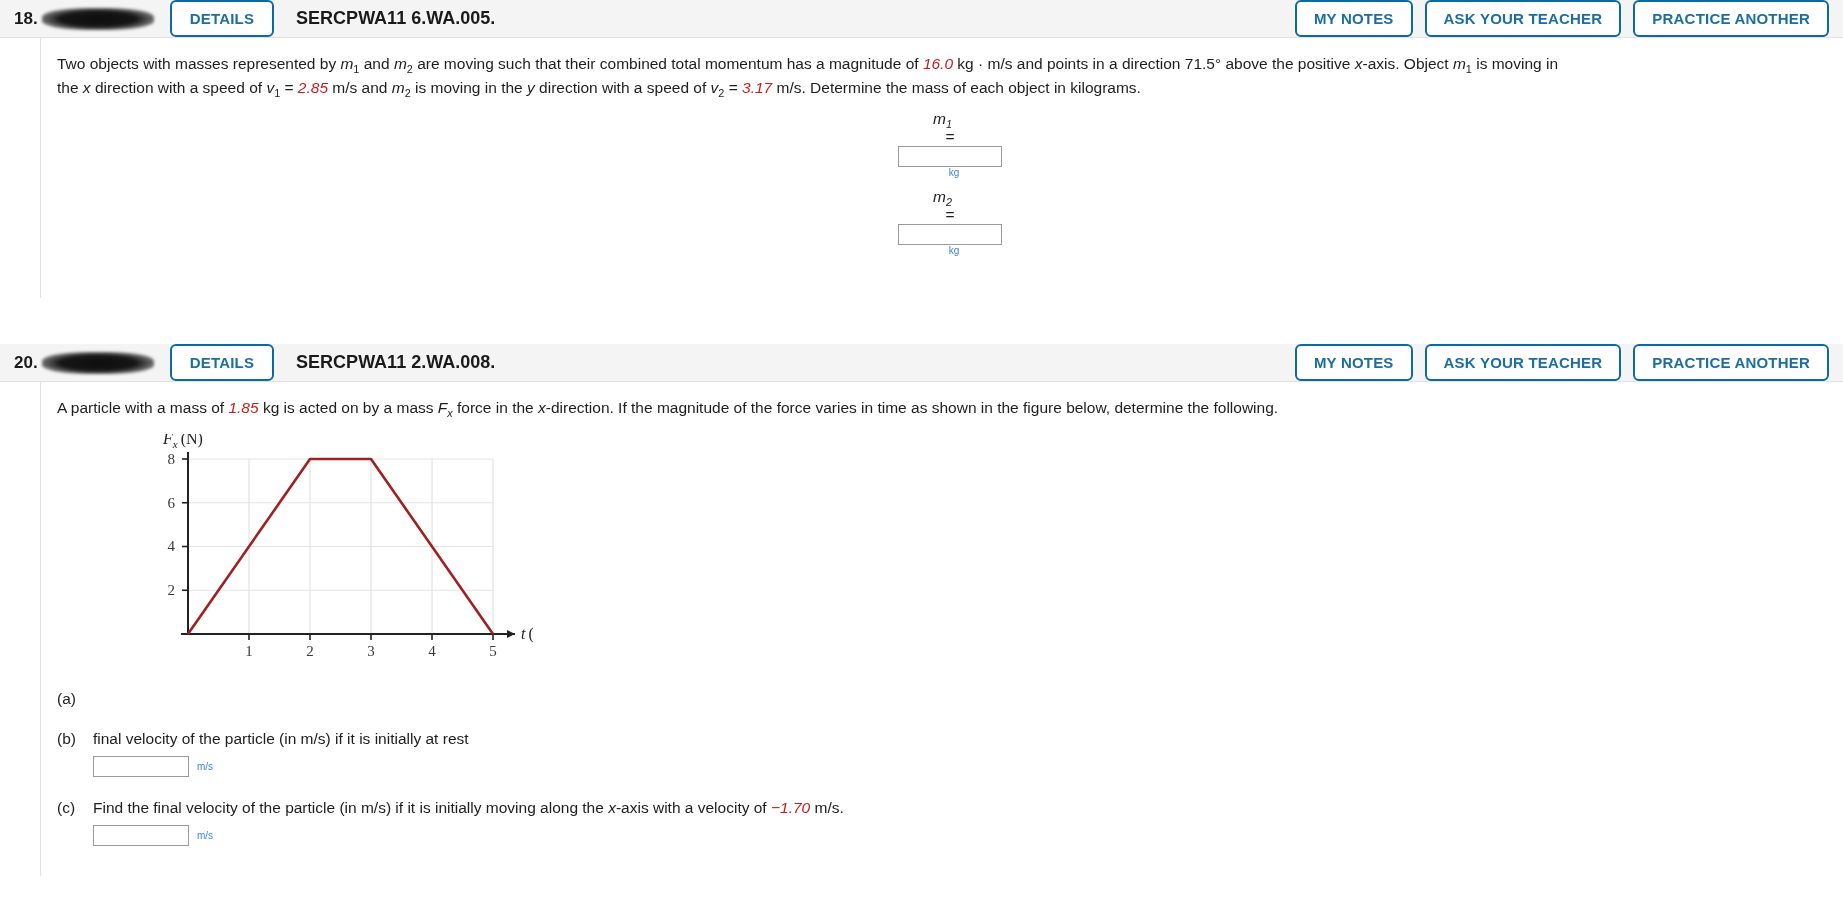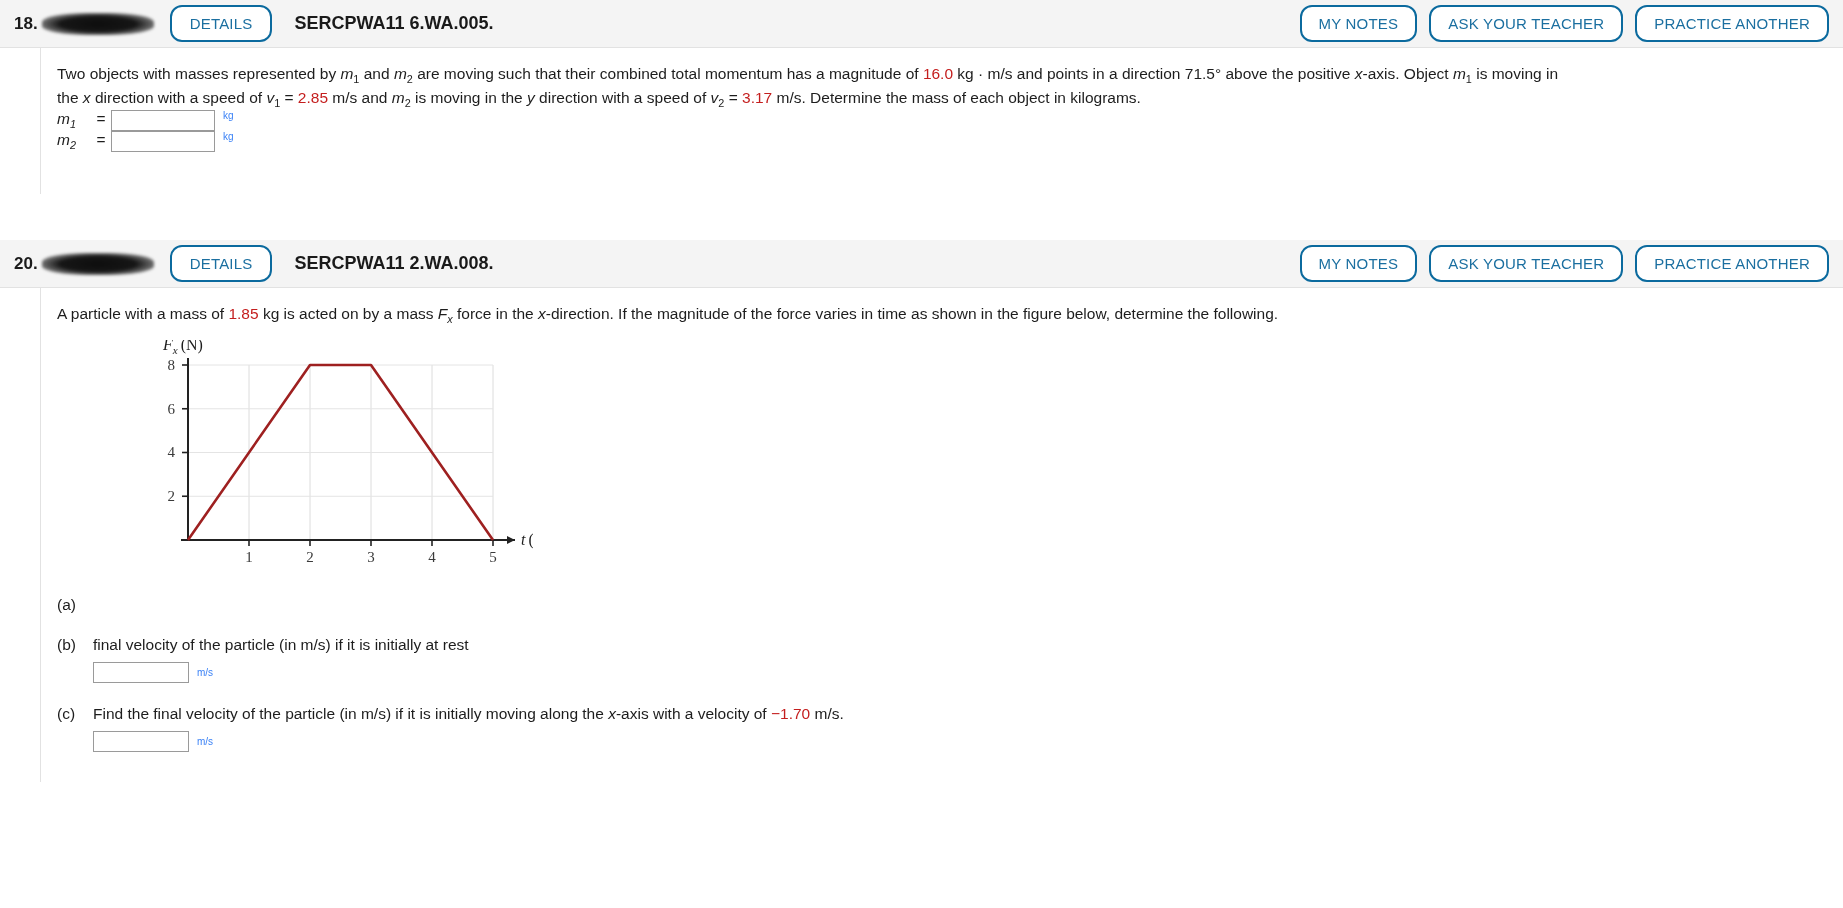--- a/index.html
+++ b/index.html
@@ -11,21 +11,21 @@
   body { width: 1843px; height: 908px; overflow: hidden; position: relative; }
 
   .question-block { position: relative; width: 100%; }
 
   
   .q-header {
     background: #f4f4f4;
     border-bottom: 1px solid #e2e2e2;
     display: flex;
     align-items: center;
-    height: 48px;
+    height: 38px;
     padding: 0 14px 0 14px;
     position: relative;
   }
   .q-num {
     font-size: 17px;
     font-weight: bold;
     color: #1a1a1a;
     margin-right: 4px;
     white-space: nowrap;
   }
@@ -35,23 +35,23 @@
     height: 22px;
     margin-right: 16px;
     border-radius: 40%;
     background: radial-gradient(ellipse at center, #0d0d0d 0%, #161616 48%, rgba(60,60,60,0.75) 70%, rgba(160,160,160,0.28) 86%, rgba(255,255,255,0) 100%);
     filter: blur(1.6px);
   }
   .btn {
     border: 2px solid #0b6a9e;
     background: #ffffff;
     color: #1b6fa0;
-    border-radius: 12px;
+    border-radius: 6px;
     font-size: 15px;
-    font-weight: 400;
+    font-weight: 700;
     letter-spacing: .2px;
     padding: 9px 17px;
     cursor: pointer;
     font-family: "Liberation Sans", sans-serif;
     line-height: 1;
     white-space: nowrap;
   }
   .btn-details { padding: 9px 18px; }
   .q-code {
     font-size: 18px;
@@ -73,29 +73,31 @@
     margin-left: 40px;
     padding: 14px 0 0 16px;
     position: relative;
   }
   .q-text {
     font-size: 15.5px;
     color: #1d1d1d;
     line-height: 1.55;
     max-width: 1510px;
   }
-  .red { color: #c41e1e; }
+  .red { color: #c41e1e; font-style: italic; }
   .ital { font-style: italic; }
   sub { font-size: 70%; vertical-align: baseline; position: relative; top: .35em; }
 
   .ans-row {
     display: flex;
-    align-items: flex-start;
+    align-items: center;
+    margin-top: 10px;
     font-size: 15.5px;
     color: #1d1d1d;
+    flex-direction: column;
   }
   .ans-row .lbl { width: 34px; font-style: italic; }
   .ans-row .eq { width: 20px; text-align: center; font-style: normal; }
   input.ansbox {
     width: 104px;
     height: 21px;
     border: 1px solid #9a9a9a;
     background: #fff;
     font-family: "Liberation Sans", sans-serif;
     font-size: 14px;

